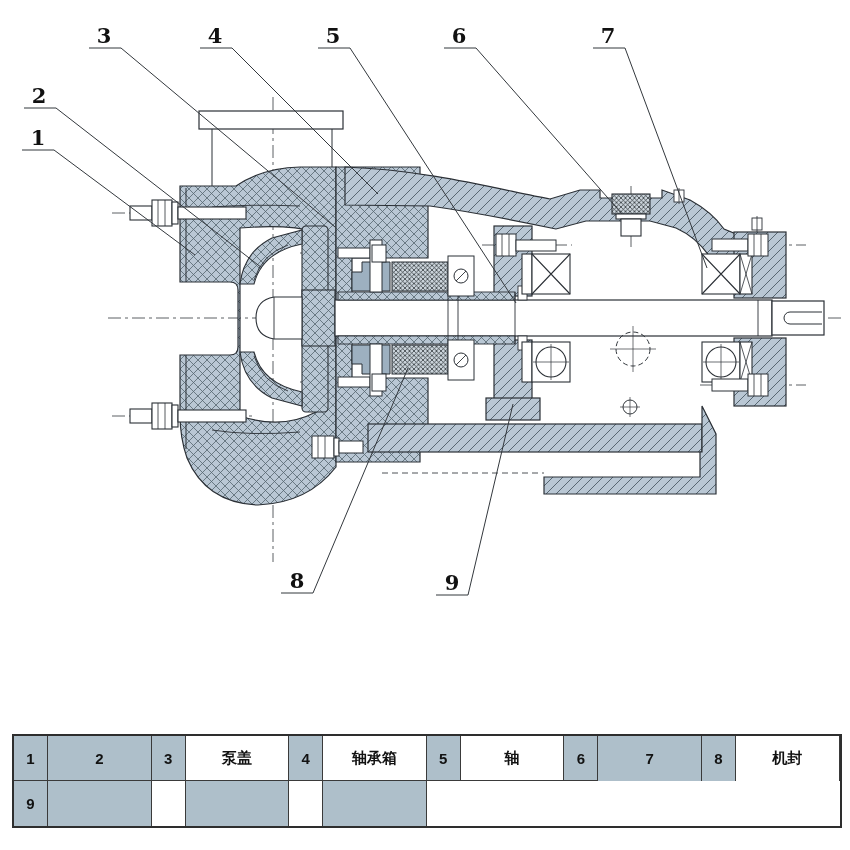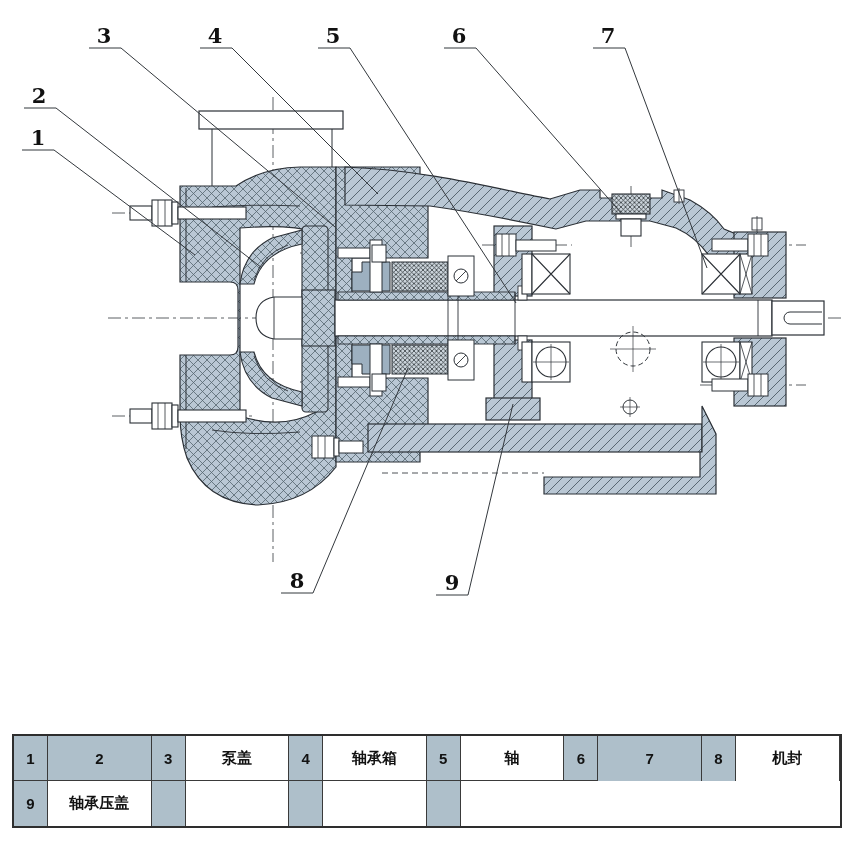--- a/index.html
+++ b/index.html
@@ -302,21 +302,20 @@
   <div class="cell num">4</div>
   <div class="cell">轴承箱</div>
   <div class="cell num">5</div>
   <div class="cell">轴</div>
   <div class="cell num">6</div>
 
   <div class="cell num last-row">7</div>
   <div class="cell num last-row">8</div>
   <div class="cell last-row">机封</div>
   <div class="cell num last-row">9</div>
-  <div class="cell last-row">轴承压盖</div>
   <div class="cell num last-row"></div>
   <div class="cell last-row"></div>
   <div class="cell num last-row"></div>
   <div class="cell last-row"></div>
   <div class="cell num last-row"></div>
   <div class="cell last-col last-row"></div>
 </div>
 
 </div>
 

